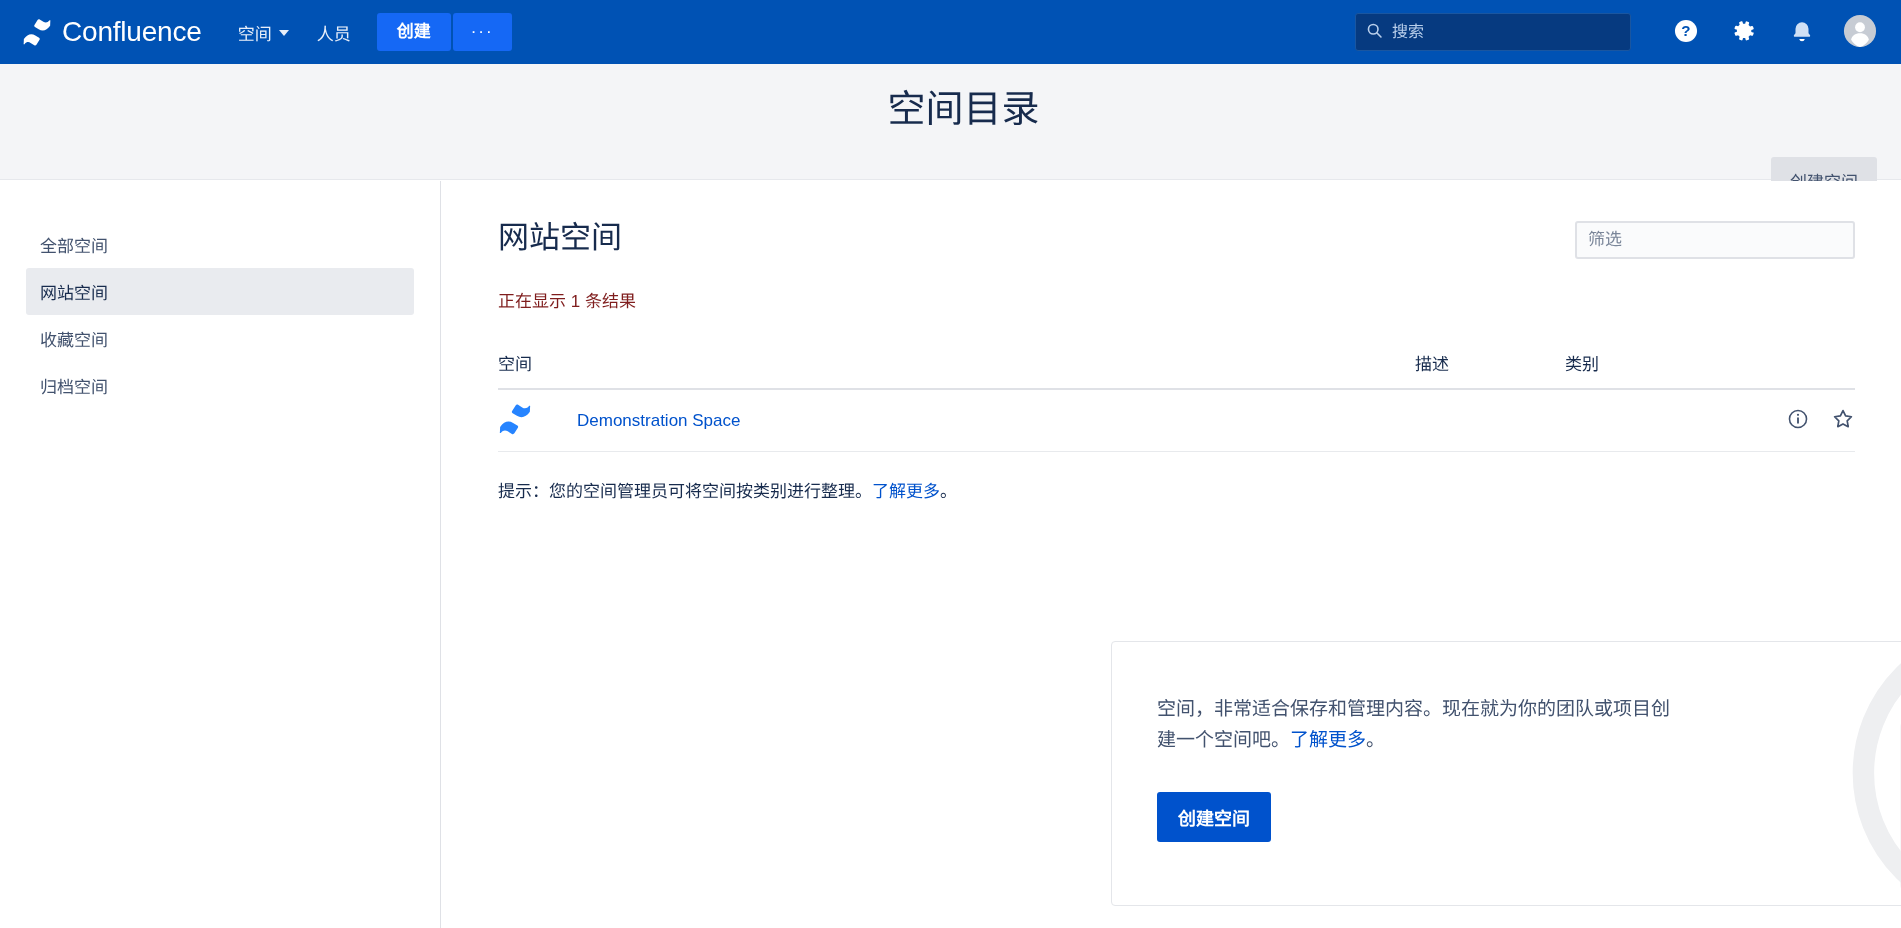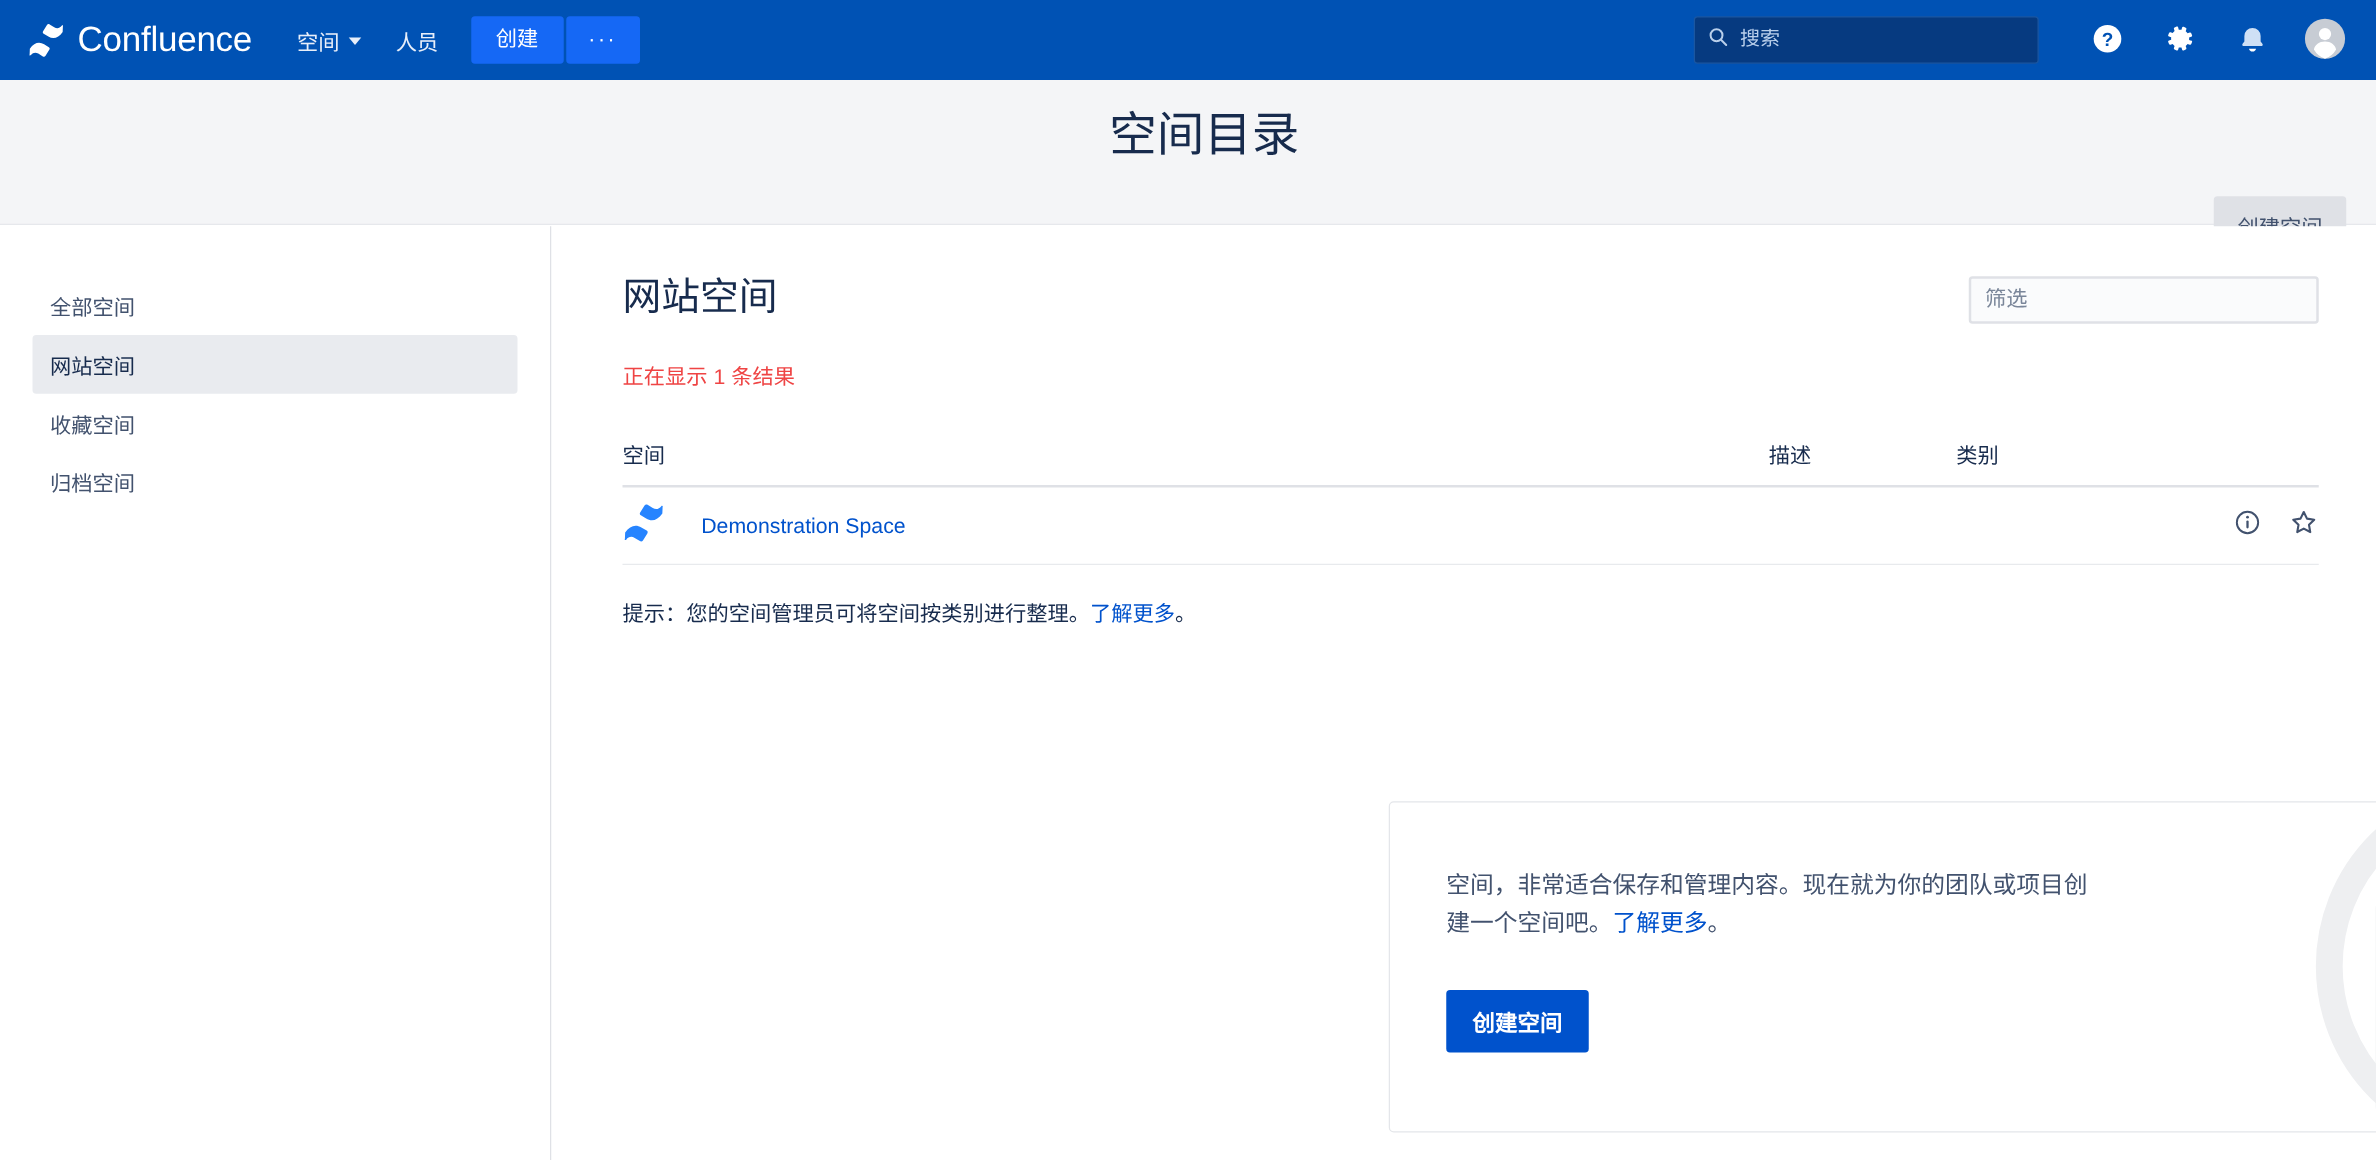--- a/index.html
+++ b/index.html
@@ -36,21 +36,21 @@
     display: flex; align-items: center; gap: 7px; cursor: pointer;
     white-space: nowrap;
   }
   .caret {
     width: 0; height: 0; border-left: 5px solid transparent;
     border-right: 5px solid transparent; border-top: 6px solid #e8effa;
     display: inline-block; margin-top: 2px;
   }
   .nav-btn-group { display: flex; align-items: center; margin-left: 12px; gap: 2px; }
   .btn-create {
-    background: #1568f5; color: #ffffff; font-size: 17px; font-weight: 400;
+    background: #1568f5; color: #ffffff; font-size: 17px; font-weight: 700;
     padding: 9px 20px; border: none; border-radius: 3px; cursor: pointer;
     font-family: inherit; line-height: 1.2;
   }
   .btn-more {
     background: #1568f5; color: #ffffff; font-size: 17px;
     padding: 9px 18px; border: none; border-radius: 3px; cursor: pointer;
     font-family: inherit; letter-spacing: 2px; line-height: 1.2;
   }
   .nav-right {
     margin-left: auto; display: flex; align-items: center;
@@ -128,40 +128,40 @@
   .filter-input {
     width: 280px; height: 38px;
     border: 2px solid #dfe1e6; background: #fafbfc;
     border-radius: 3px; padding: 0 11px;
     font-size: 17px; color: #172b4d; font-family: inherit;
     outline: none;
   }
   .filter-input::placeholder { color: #7a8699; opacity: 1; }
 
   .result-count {
-    margin-top: 28px; font-size: 17px; color: #ef4444;
+    margin-top: 28px; font-size: 17px; color: #7f1d1d;
   }
 
   
   .sp-table { width: 100%; margin-top: 38px; }
   .sp-thead {
     display: flex; align-items: center;
     padding-bottom: 13px; border-bottom: 2px solid #dfe1e6;
   }
   .th { font-size: 17px; color: #172b4d; }
   .th-space { flex: 1; }
   .th-desc  { width: 150px; flex: none; }
   .th-cat   { width: 290px; flex: none; }
 
   .sp-row {
     display: flex; align-items: center;
     height: 62px;
     border-bottom: 1px solid #e8eaed;
   }
-  .cell-space { flex: 1; display: flex; align-items: center; gap: 29px; min-width: 0; }
+  .cell-space { flex: 1; display: flex; align-items: center; gap: 45px; min-width: 0; }
   .space-avatar { width: 34px; height: 34px; flex: none; }
   .space-link {
     font-size: 17px; color: #0052cc; text-decoration: none; cursor: pointer;
   }
   .cell-desc { width: 150px; flex: none; }
   .cell-cat  { width: 220px; flex: none; }
   .cell-actions {
     width: 110px; flex: none;
     display: flex; align-items: center; justify-content: flex-end; gap: 22px;
   }

